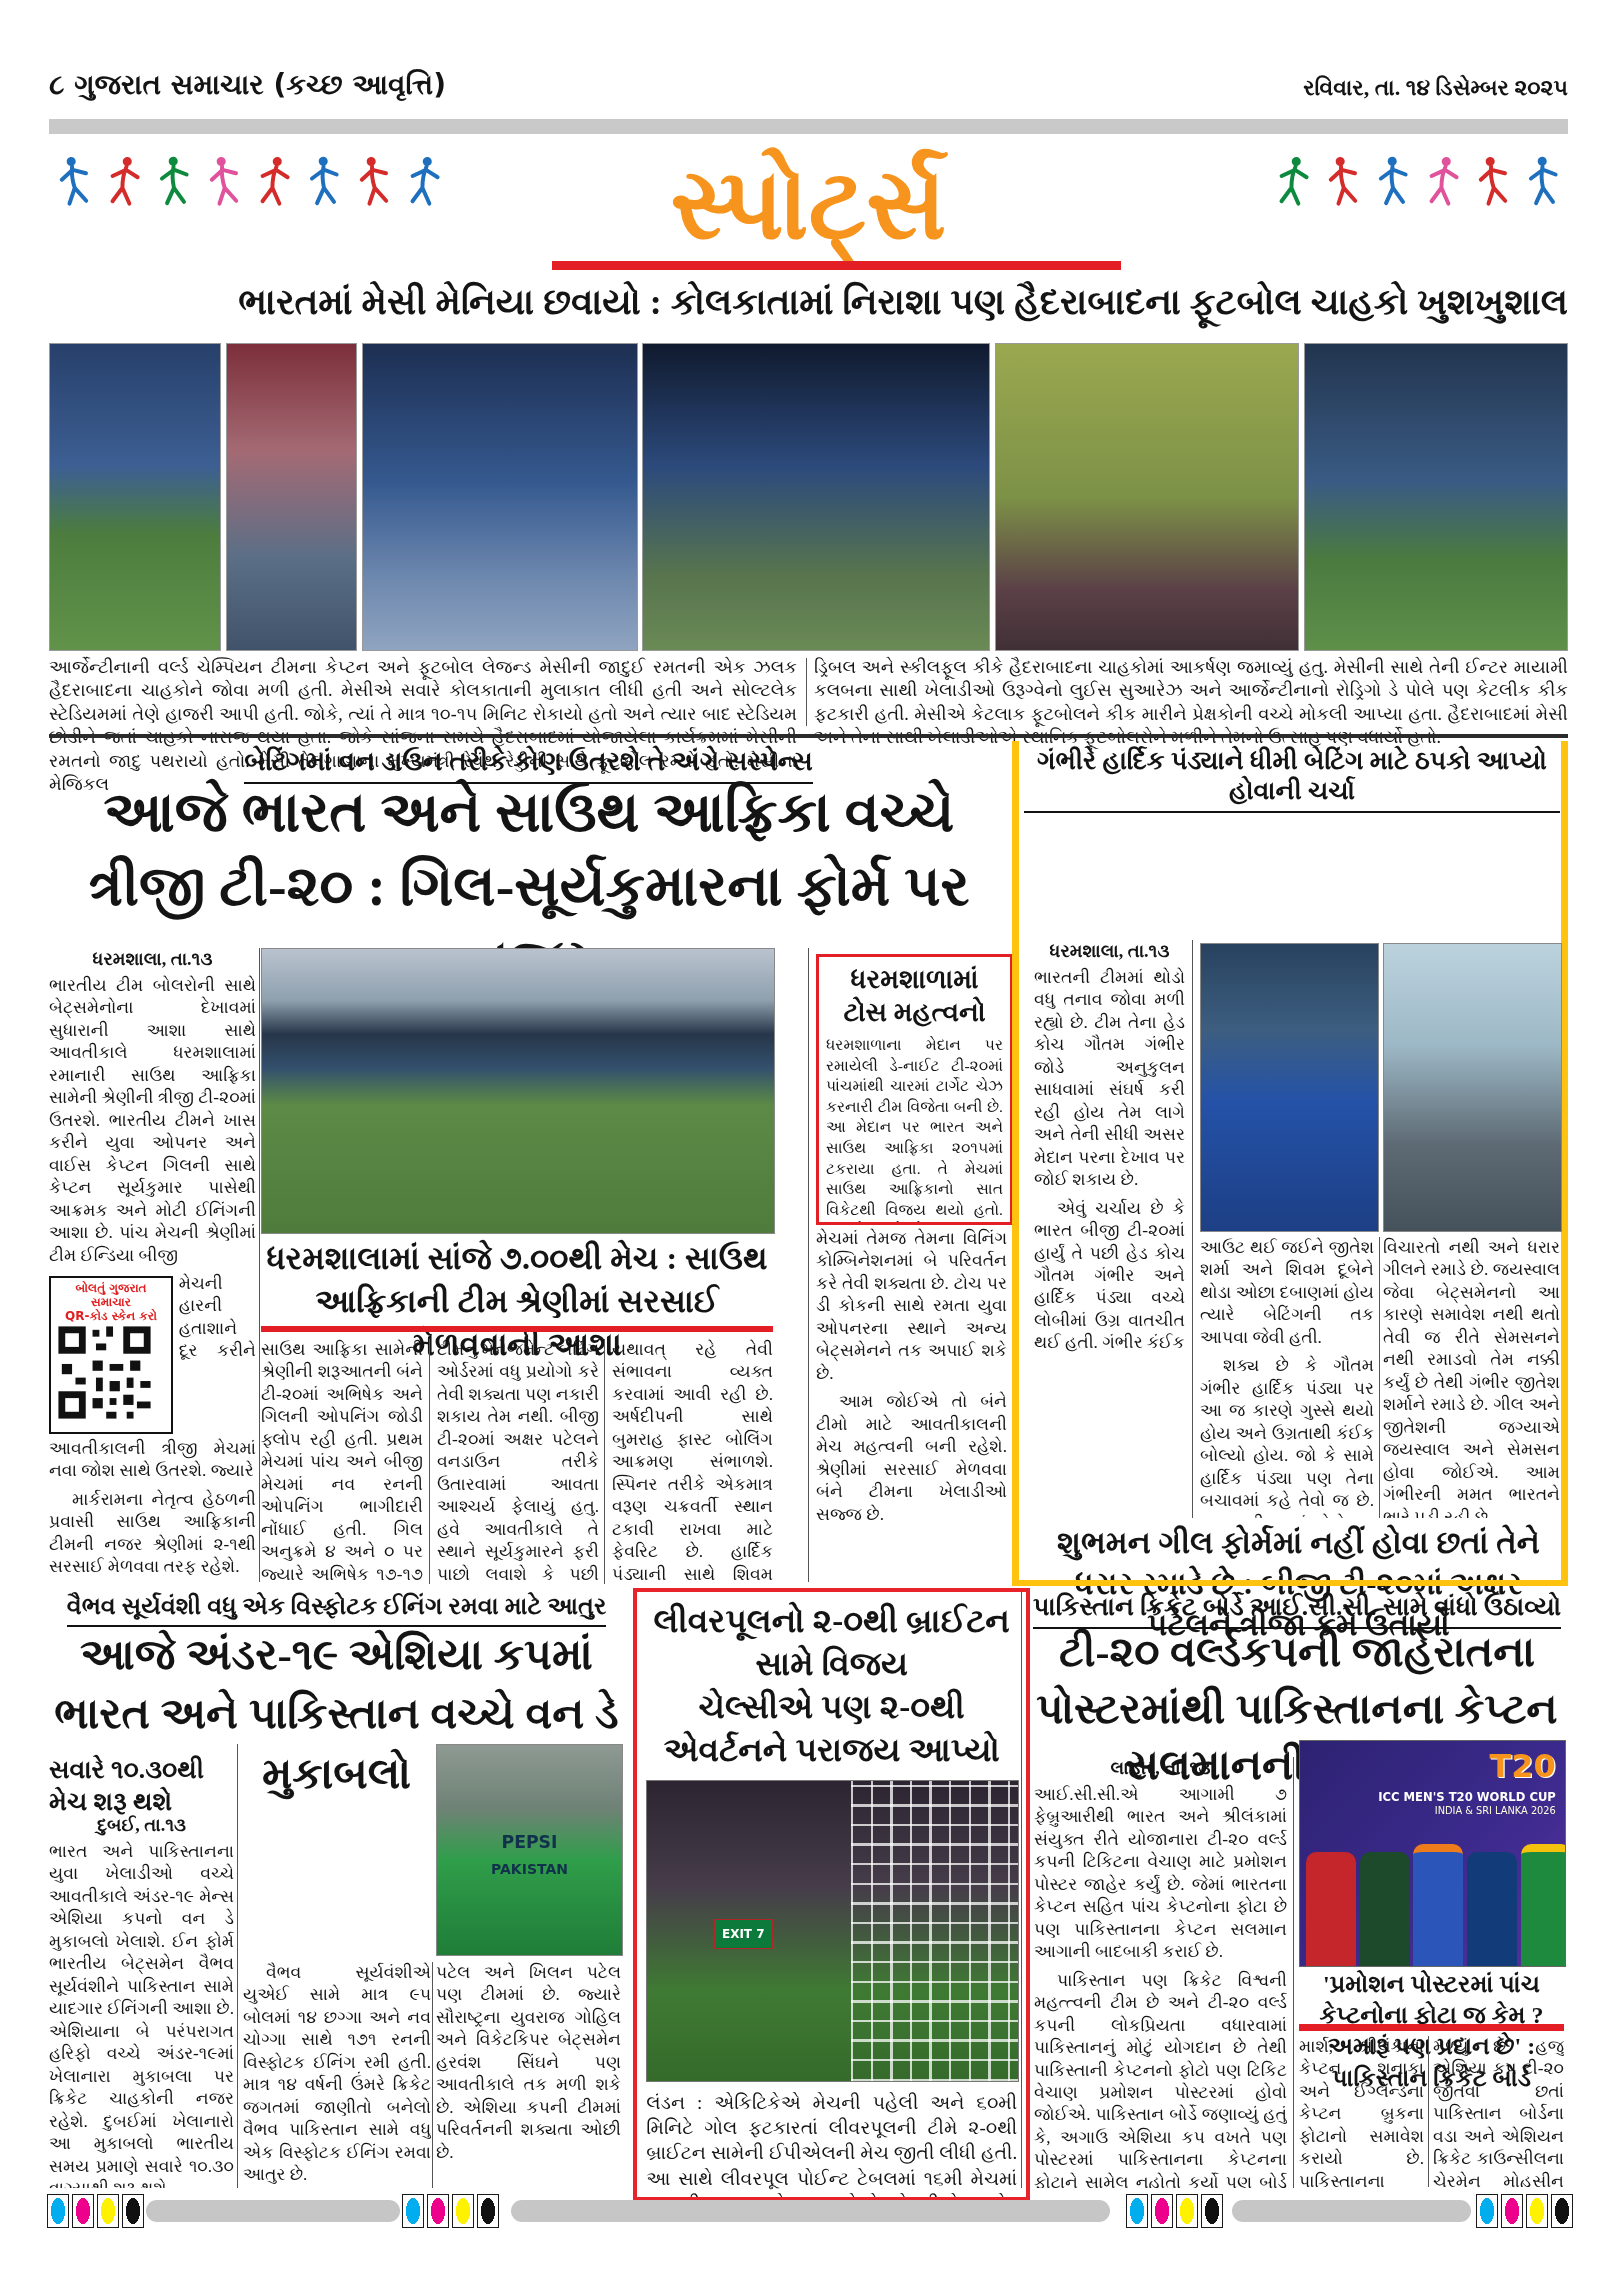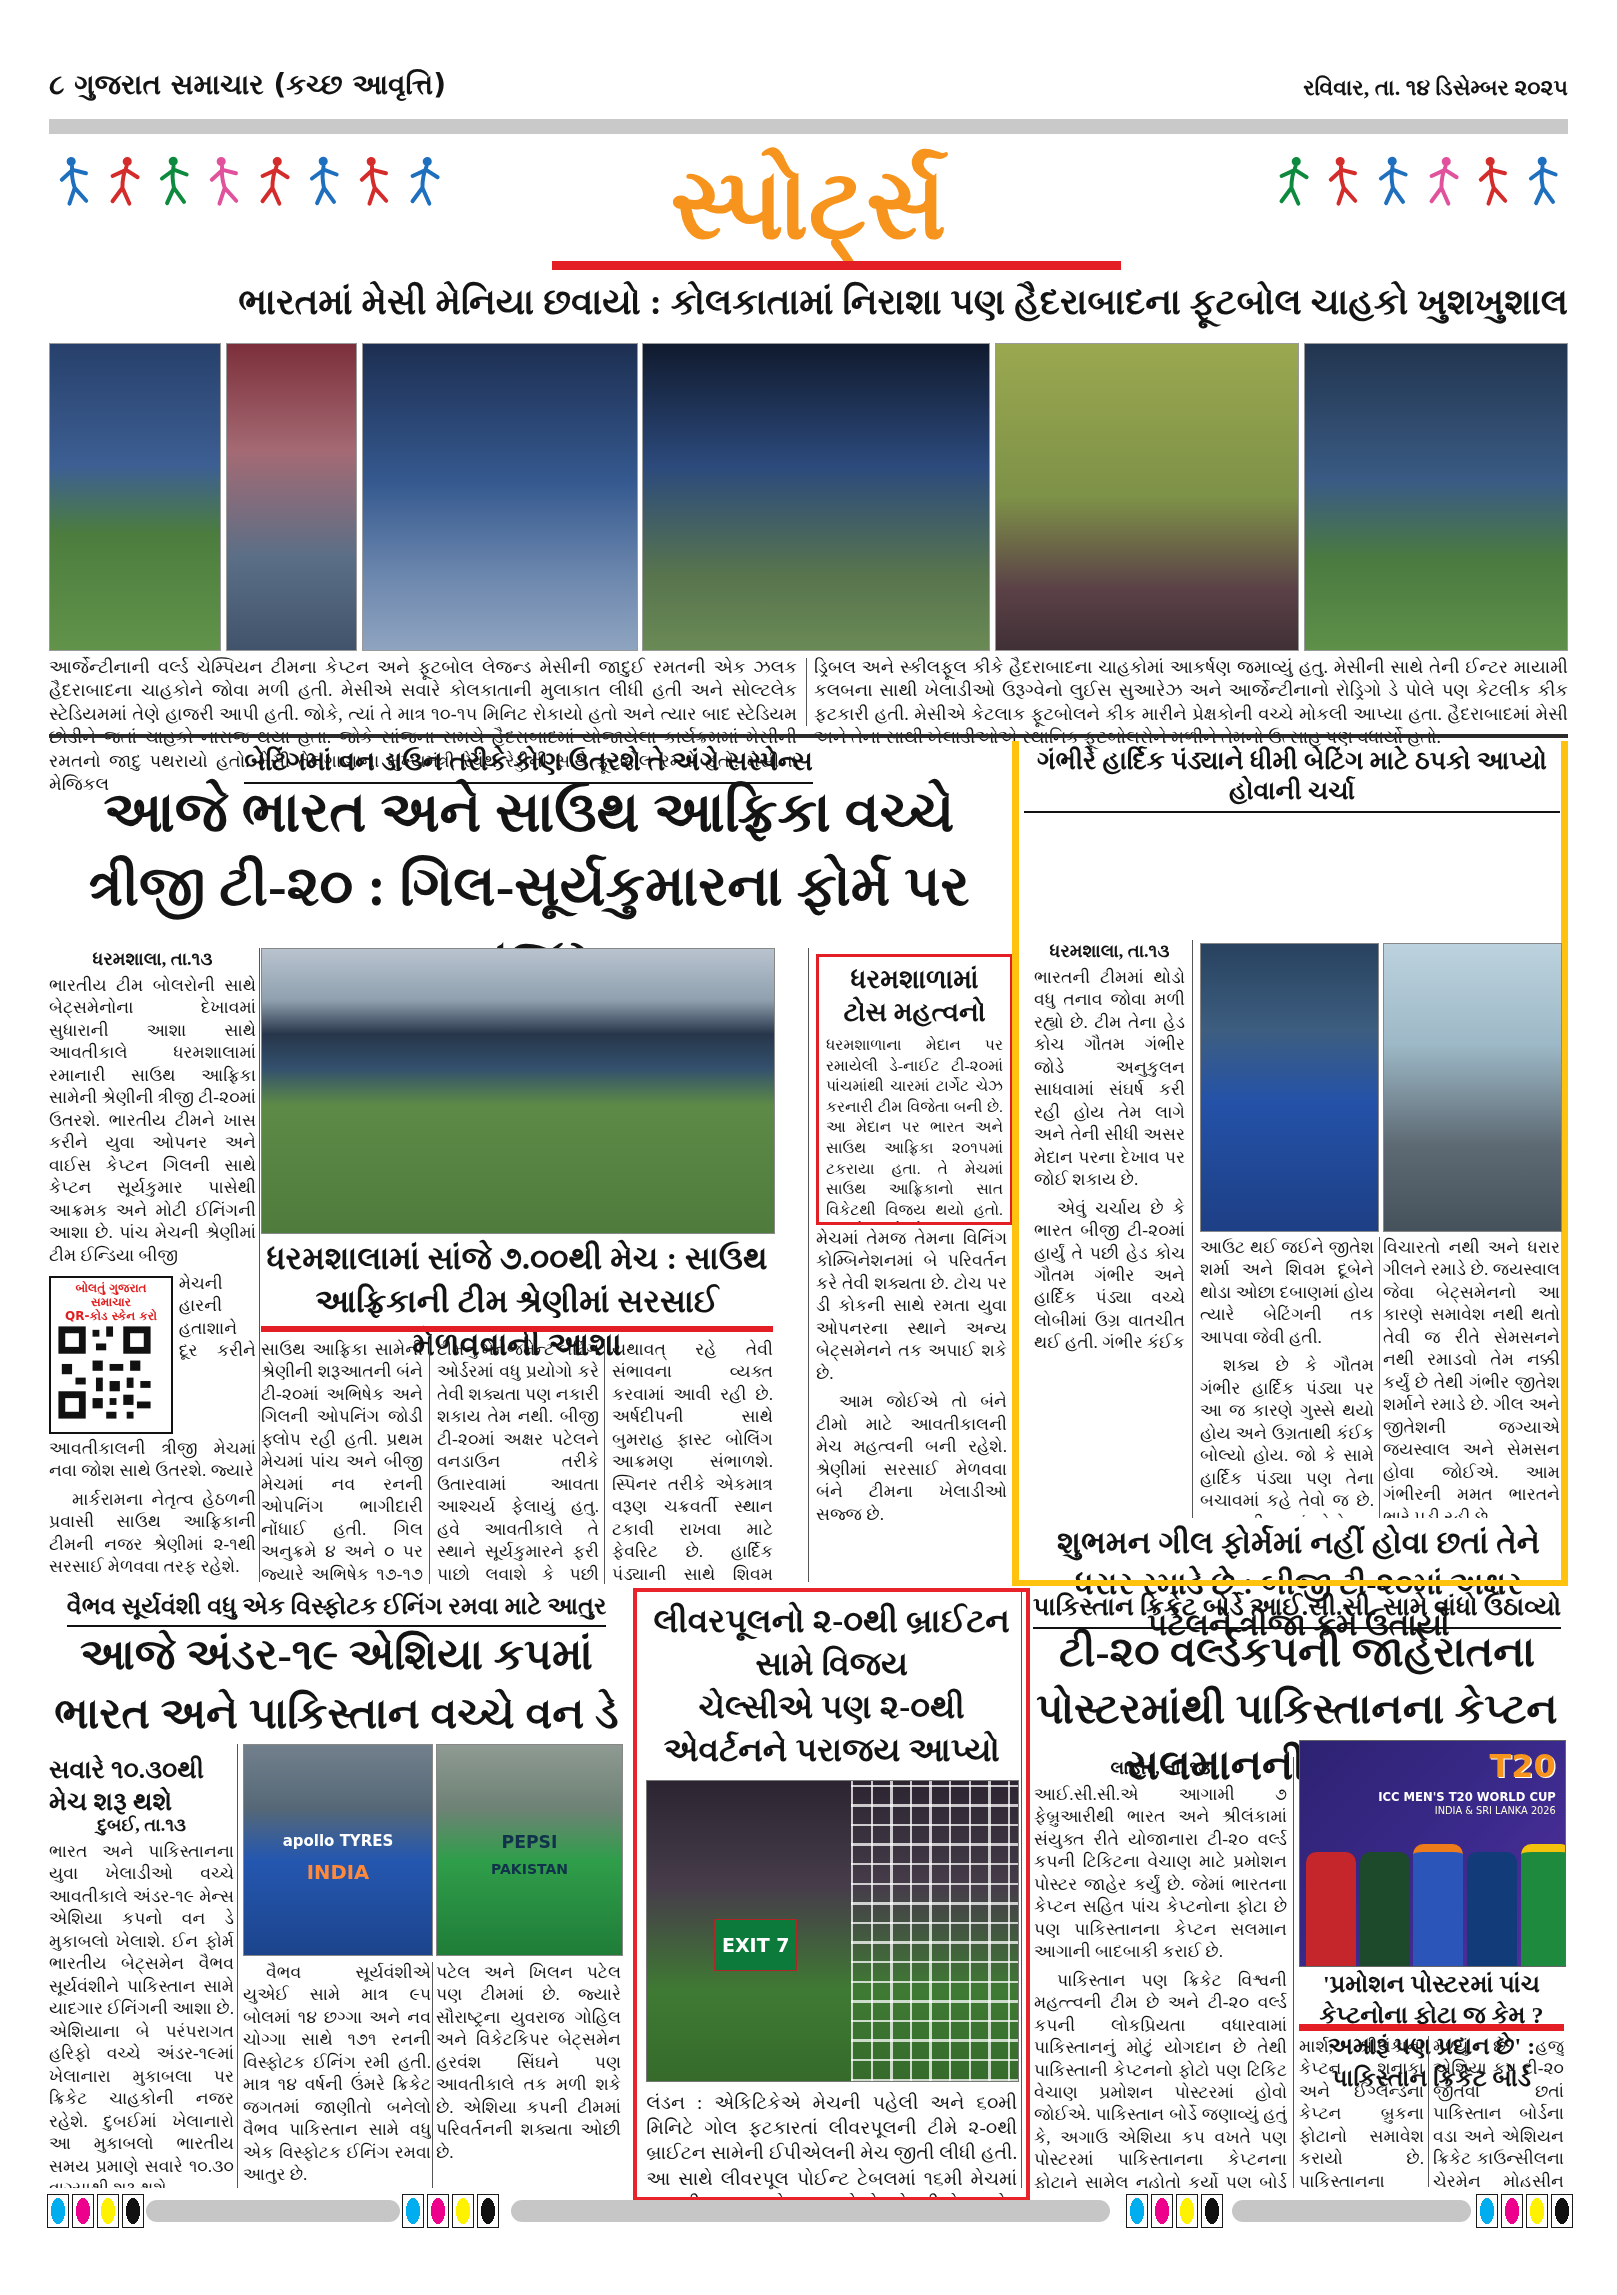--- a/index.html
+++ b/index.html
@@ -99,21 +99,21 @@
 
   
   .eplbox{left:633px;top:1588px;width:371px;height:589px;border:4px solid #E8242A;padding:8px 9.2px;overflow:hidden}
   .epl-h{font-size:33px;font-weight:bold;text-align:center;line-height:1.3}
   .ph-epl{position:relative;width:100%;height:300px;margin:8px 0;border:0.6px solid #777;
       background:linear-gradient(180deg,#2c2531 0%,#463c4a 35%,#3f7a33 70%,#356a2b 100%)}
   .ph-epl .net{position:absolute;right:0;top:0;width:45%;height:100%;
       background:repeating-linear-gradient(0deg,rgba(255,255,255,.75) 0 2.3px,transparent 2.3px 19.6px),
                  repeating-linear-gradient(90deg,rgba(255,255,255,.75) 0 2.3px,transparent 2.3px 19.6px)}
   .exit-sign{position:absolute;left:18%;top:46%;background:#0c7a3a;color:#fff;font-family:"DejaVu Sans",sans-serif;
-      font-weight:bold;font-size:19px;padding:14px 7px;border:1.7px solid #b02525}
+      font-weight:bold;font-size:12px;padding:7px 7px;border:1.7px solid #b02525}
   .epl-b{font-size:19px;line-height:1.34;text-align:justify}
 
   
   .wc-kickwrap{left:1027px;top:1592px;width:540px;text-align:center}
   .wc-kick{font-size:25.4px}
   .wc-head{left:1027px;top:1624px;width:540px;font-size:42px;font-weight:bold;line-height:1.35;text-align:center}
   .wc-col1{left:1034px;top:1757px;width:253px;height:431px}
   .poster{left:1299px;top:1740px;width:265px;height:225px;border:0.6px solid #666;position:absolute;overflow:hidden;
       background:linear-gradient(135deg,#2d2272 0%,#3b2a8c 55%,#55309c 100%)}
   .poster-logo{position:absolute;right:9.2px;top:5.8px;color:#F7941D;font-family:"DejaVu Sans",sans-serif;
@@ -326,24 +326,20 @@
     <span class="kicker u19-kick">વૈભવ સૂર્યવંશી વધુ એક વિસ્ફોટક ઈનિંગ રમવા માટે આતુર</span>
   </div>
   <div class="abs u19-head">આજે અંડર-૧૯ એશિયા કપમાં ભારત અને પાકિસ્તાન વચ્ચે વન ડે મુકાબલો</div>
   <div class="abs u19-time">સવારે ૧૦.૩૦થી મેચ શરૂ થશે</div>
   <div class="abs u19-col1 bodytxt jc">
     <div class="dateline">દુબઈ, તા.૧૩</div>
     <p class="nofirst">ભારત અને પાકિસ્તાનના યુવા ખેલાડીઓ વચ્ચે આવતીકાલે અંડર-૧૯ મેન્સ એશિયા કપનો વન ડે મુકાબલો ખેલાશે. ઈન ફોર્મ ભારતીય બેટ્સમેન વૈભવ સૂર્યવંશીને પાકિસ્તાન સામે યાદગાર ઈનિંગની આશા છે. એશિયાના બે પરંપરાગત હરિફો વચ્ચે અંડર-૧૯માં ખેલાનારા મુકાબલા પર ક્રિકેટ ચાહકોની નજર રહેશે. દુબઈમાં ખેલાનારો આ મુકાબલો ભારતીય સમય પ્રમાણે સવારે ૧૦.૩૦ વાગ્યાથી શરૂ થશે.</p>
 
   </div>
   <div class="abs vrule" style="left:237px;top:1744px;height:444px"></div>
-  <div class="ph-u19a">
-    <span class="jersey-label" style="top:87px;font-size:15px">apollo TYRES</span>
-    <span class="jersey-label" style="top:116px;font-size:19.6px;color:#ff8a3c">INDIA</span>
-  </div>
   <div class="ph-u19b">
     <span class="jersey-label" style="top:87px;font-size:17.3px;color:#10324a">PEPSI</span>
     <span class="jersey-label" style="top:116px;font-size:14px;color:#10324a">PAKISTAN</span>
   </div>
   <div class="abs u19-col2 bodytxt jc">
     <p>વૈભવ સૂર્યવંશીએ યુએઈ સામે માત્ર ૯૫ બોલમાં ૧૪ છગ્ગા અને નવ ચોગ્ગા સાથે ૧૭૧ રનની વિસ્ફોટક ઈનિંગ રમી હતી. માત્ર ૧૪ વર્ષની ઉંમરે ક્રિકેટ જગતમાં જાણીતો બનેલો વૈભવ પાકિસ્તાન સામે વધુ એક વિસ્ફોટક ઈનિંગ રમવા આતુર છે.</p>
   </div>
   <div class="abs vrule" style="left:432px;top:1962px;height:226px"></div>
   <div class="abs u19-col3 bodytxt jc">
     <p class="nofirst">પટેલ અને ખિલન પટેલ પણ ટીમમાં છે. જ્યારે સૌરાષ્ટ્રના યુવરાજ ગોહિલ અને વિકેટકિપર બેટ્સમેન હરવંશ સિંઘને પણ આવતીકાલે તક મળી શકે છે. એશિયા કપની ટીમમાં પરિવર્તનની શક્યતા ઓછી છે.</p>

